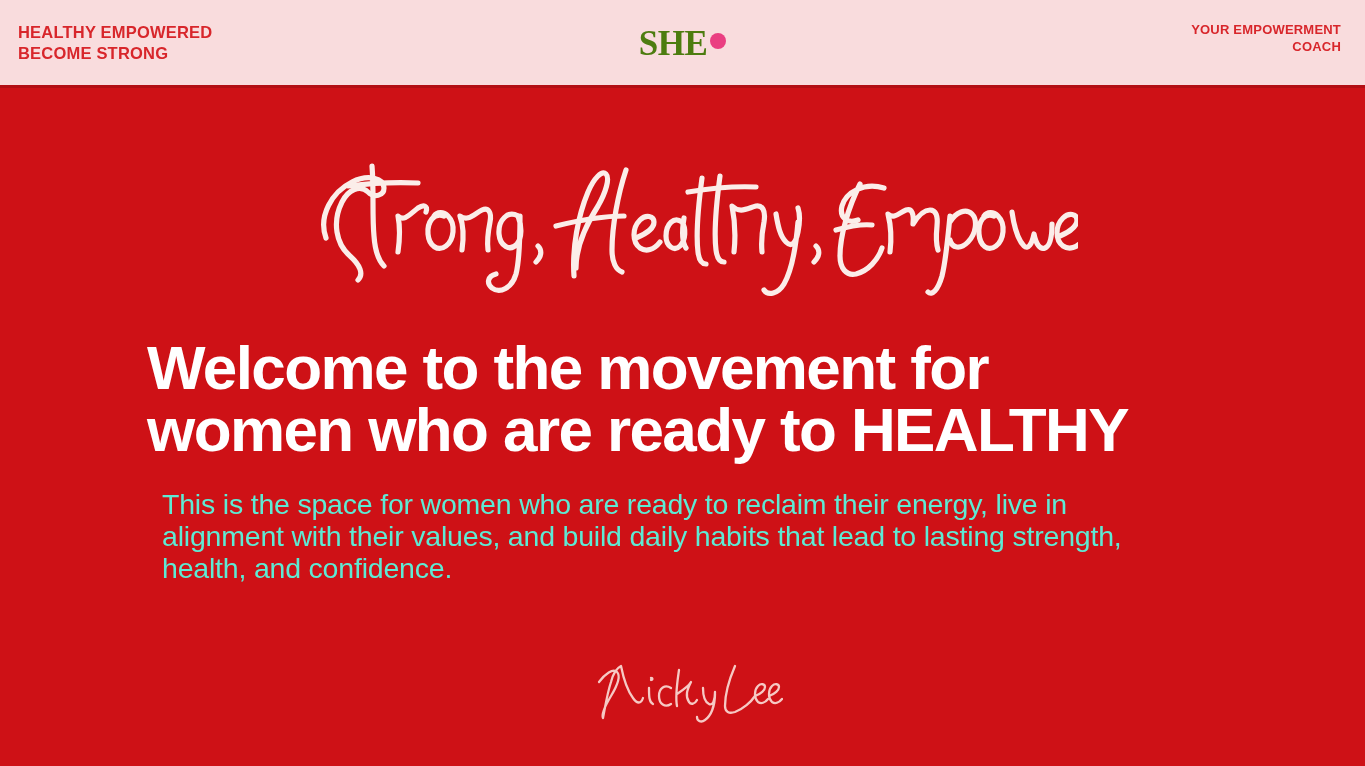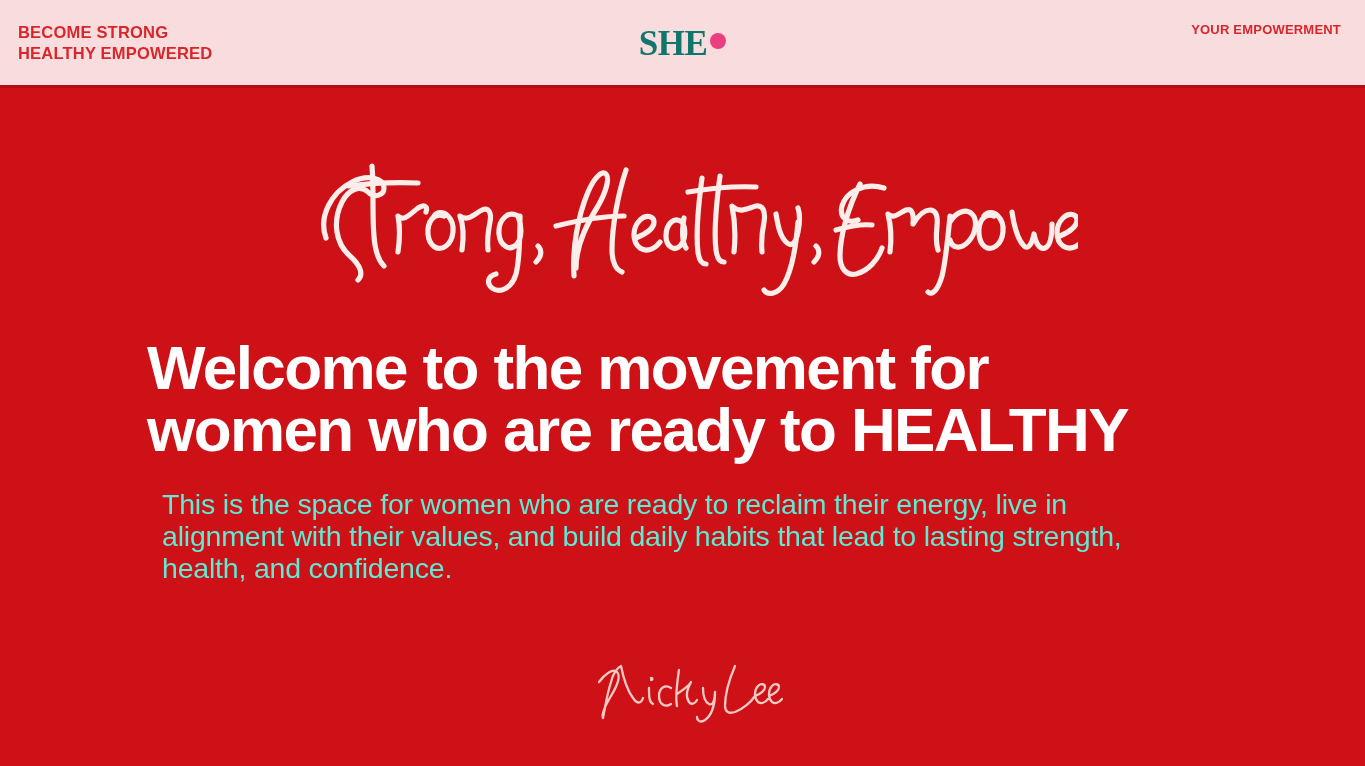--- a/index.html
+++ b/index.html
@@ -42,21 +42,21 @@
   .tb-logo{
     position:absolute; left:0; right:0; top:24px;
     text-align:center;
     height:40px;
   }
   .tb-logo .wordmark{
     font-family:"Liberation Serif", serif;
     font-weight:bold;
     font-size:35px;
     letter-spacing:-0.5px;
-    color:#0f766e;
+    color:#4d7c0f;
     vertical-align:middle;
   }
   .tb-logo .dot{
     display:inline-block;
     width:16px; height:16px;
     border-radius:50%;
     background:#EA3E81;
     margin-left:3px;
     vertical-align:baseline;
     position:relative; top:1px;
@@ -126,30 +126,31 @@
     position:absolute; width:1px; height:1px;
     overflow:hidden; clip:rect(0 0 0 0); white-space:nowrap;
   }
 </style>
 </head>
 <body>
 
 <div class="topbar">
 
   <div class="tb-left">
+    <div>HEALTHY EMPOWERED</div>
     <div>BECOME STRONG</div>
-    <div>HEALTHY EMPOWERED</div>
   </div>
 
   <div class="tb-logo">
     <span class="wordmark">SHE</span><span class="dot"></span>
   </div>
 
   <div class="tb-right">
     <div>YOUR EMPOWERMENT</div>
+    <div>COACH</div>
   </div>
 
 </div>
 <div class="topbar-rule"></div>
 
 <div class="hero">
 
   <div class="script-wrap">
     <span class="sr-only">Strong, Healthy, Empowered</span>
     <svg width="790" height="170" viewBox="0 0 790 170" aria-hidden="true">

